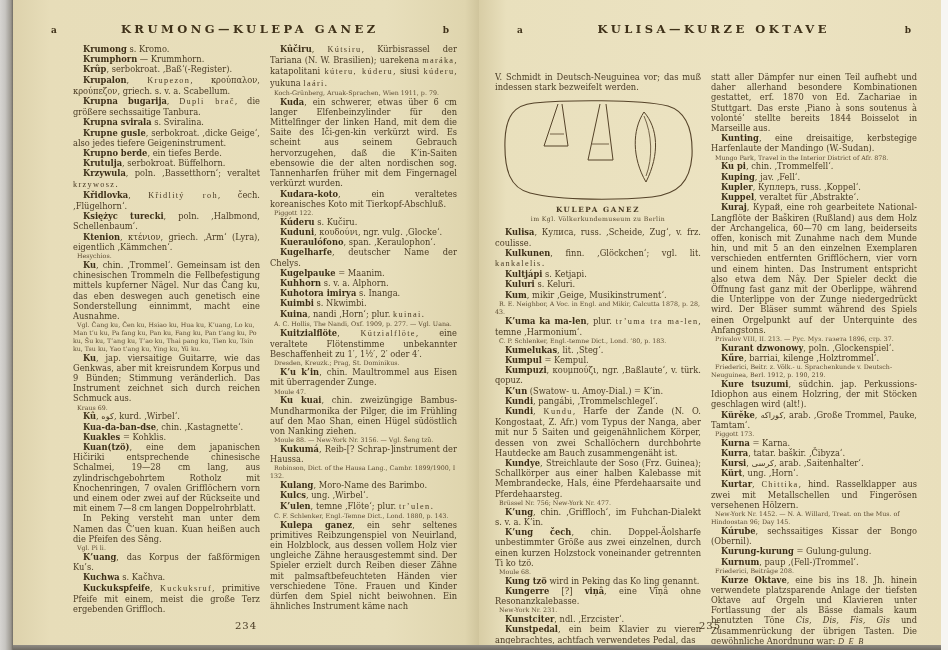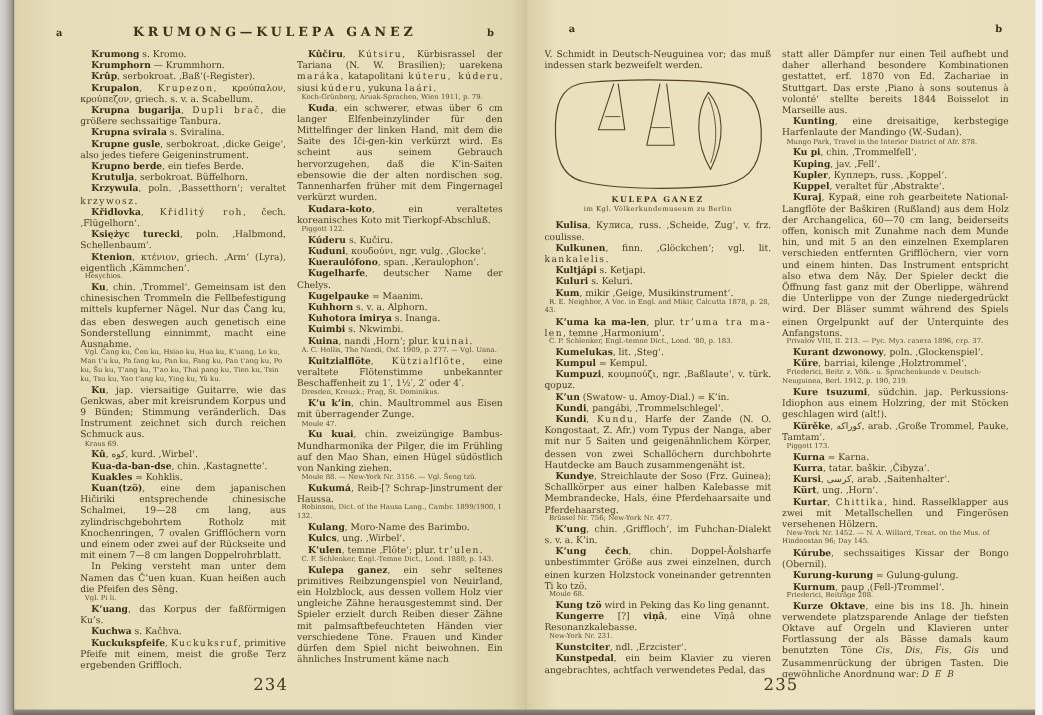--- a/index.html
+++ b/index.html
@@ -38,38 +38,38 @@
     position:absolute;top:22px;left:38px;right:30px;
     display:flex;align-items:baseline;justify-content:space-between;
     font-weight:bold;font-size:11.5px;color:#3f3119;
   }
   .pg-title{letter-spacing:3.5px;white-space:nowrap;text-align:right;}
   .col-letter{font-size:9px;font-weight:bold;}
   .cols{
     position:absolute;top:44px;left:60px;right:22px;
     display:flex;gap:10px;justify-content:center;
   }
-  .page-right .cols{left:16px;right:24px;}
+  .page-right .cols{left:16px;right:24px;margin-top:28px;}
   .col{width:50%;height:572px;overflow:hidden;}
   .para{
     margin:0;text-align:justify;text-indent:10px;
     font-size:8.3px;line-height:1.23;color:#4a3b24;
   }
   .para.cont{text-indent:0;}
   .para.note{
     font-size:6.3px;line-height:1.25;text-indent:4px;
     color:#5b4a30;text-align:left;
   }
   .b{font-weight:bold;color:#3c2e17;}
   .i{font-style:italic;}
-  .lsp{letter-spacing:1.3px;}
+  .lsp{letter-spacing:1.3px;font-family:Liberation Serif, serif;}
   .ar{font-family:"DejaVu Sans",sans-serif;}
   .pg-number{
     position:absolute;bottom:14px;width:100%;
-    text-align:center;font-size:15px;letter-spacing:1px;color:#453721;
+    text-align:center;font-size:10px;letter-spacing:1px;color:#453721;
   }
   .figure-block{margin:4px 0 5px 0;text-align:center;}
   .figure-block svg{display:block;margin:0 auto;}
   .fig-cap1{
     font-size:7.2px;font-weight:bold;letter-spacing:1.6px;
     color:#4a3b24;margin-top:1px;
   }
   .fig-cap2{
     font-size:6.2px;letter-spacing:.4px;color:#54452c;margin-top:1px;
   }
@@ -148,20 +148,21 @@
           <p class="para note"><span class="">C. F. Schlenker, Engl.-Temne Dict., Lond. 1880, p. 143.</span></p>
           <p class="para entry"><span class="b">Kulepa ganez</span><span class="">, ein sehr seltenes primitives Reibzungenspiel von Neuirland, ein Holzblock, aus dessen vollem Holz vier ungleiche Zähne herausgestemmt sind. Der Spieler erzielt durch Reiben dieser Zähne mit palmsaftbefeuchteten Händen vier verschiedene Töne. Frauen und Kinder dürfen dem Spiel nicht beiwohnen. Ein ähnliches Instrument käme nach</span></p>
         </div>
     </div>
     <div class="pg-number">234</div>
   </div>
 
   <div class="page page-right">
     <div class="pg-header">
       <span class="col-letter">a</span>
+      <span class="pg-title">KULISA—KURZE OKTAVE</span>
       <span class="col-letter">b</span>
     </div>
     <div class="cols">
       <div class="col">
         <div>
             <p class="para cont"><span class="">V. Schmidt in Deutsch-Neuguinea vor; das muß indessen stark bezweifelt werden.</span></p>
           </div>
         <div class="figure-block">
           <svg width="196" height="108" viewBox="0 0 196 108">
             <g fill="none" stroke="#554329" stroke-width="1.1" stroke-linejoin="round">

